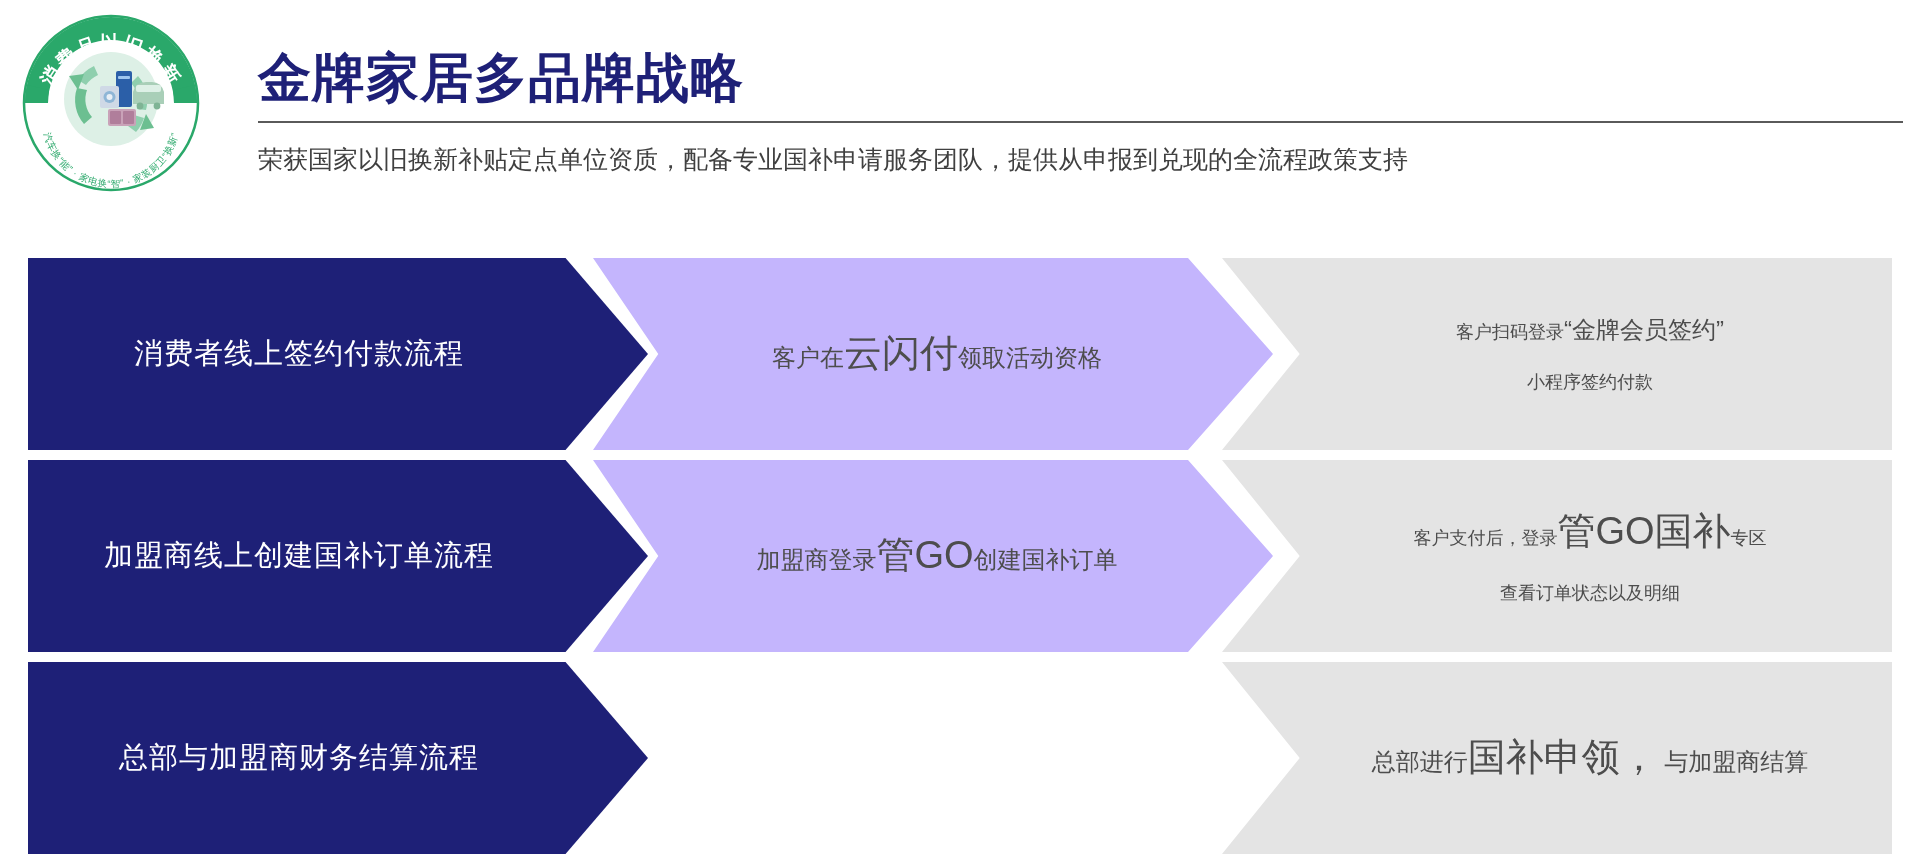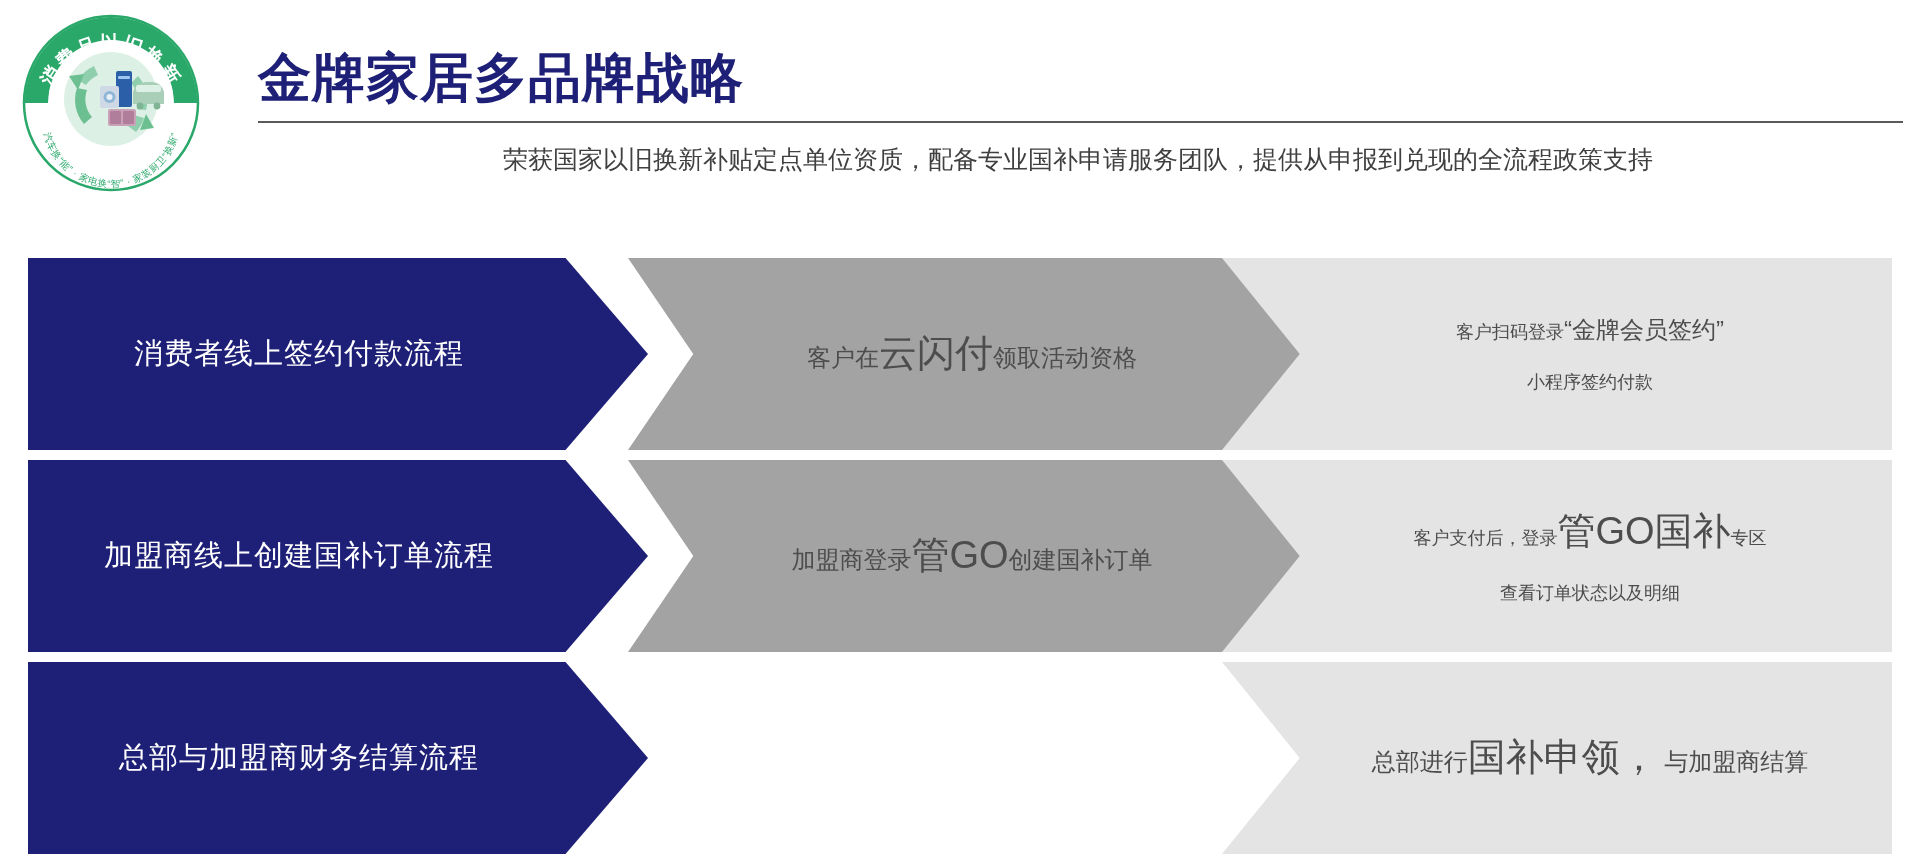--- a/index.html
+++ b/index.html
@@ -50,21 +50,20 @@
     width: 1645px;
     height: 2px;
     background: #5a5a5a;
   }
   .subtitle {
     margin-top: 20px;
     font-size: 25px;
     color: #404040;
     line-height: 1.35;
     white-space: nowrap;
-    text-align: center;
   }
 
   
   .flow {
     position: absolute;
     left: 0;
     top: 258px;
     width: 1576px;
   }
   .row {
@@ -96,23 +95,23 @@
   }
   .cell-1 .stage-text {
     color: #ffffff;
     font-size: 29px;
     letter-spacing: 1px;
     white-space: nowrap;
   }
 
   
   .cell-2 {
-    left: 628px;
+    left: 593px;
     width: 680px;
-    background: #a3a3a3;
+    background: #c4b5fd;
     clip-path: polygon(0 0, 87.5% 0, 100% 50%, 87.5% 100%, 0 100%, 9.6% 50%);
     padding-left: 78px;
     padding-right: 70px;
   }
 
   
   .cell-3 {
     left: 1222px;
     width: 670px;
     background: #e4e4e4;

